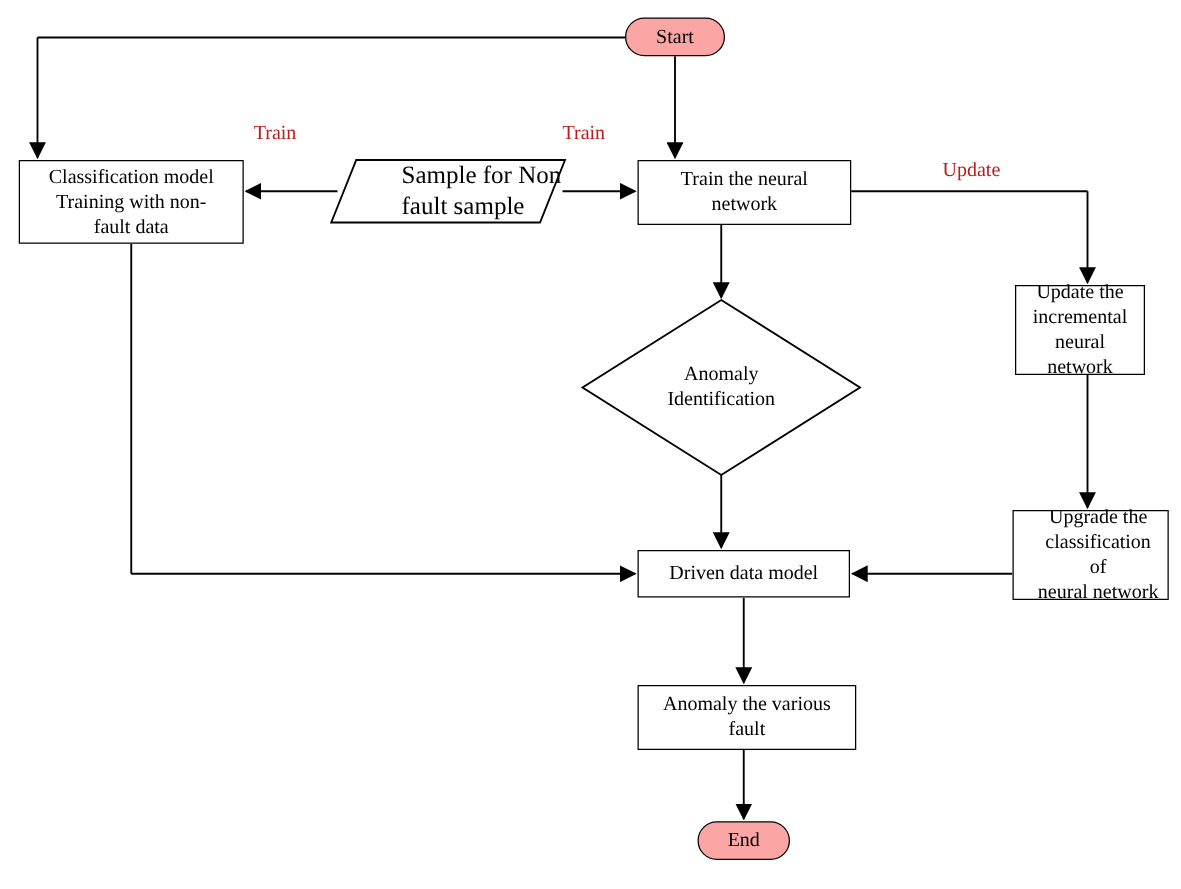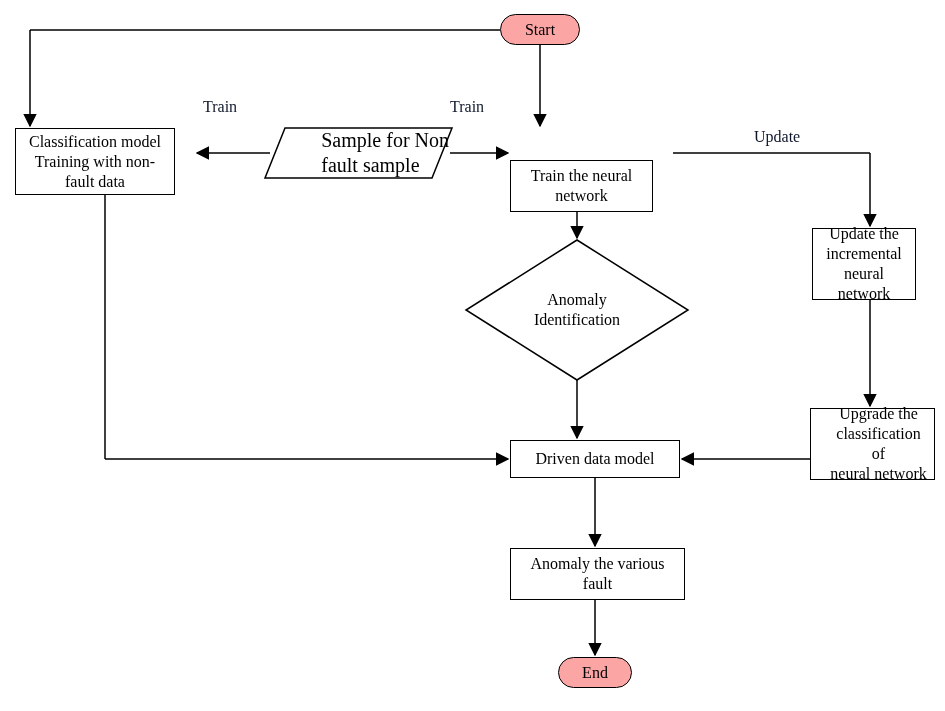--- a/index.html
+++ b/index.html
@@ -27,21 +27,21 @@
     }
     .terminal {
       border: 1.5px solid #000;
       border-radius: 18px;
       background: #fca5a5;
       padding: 4px 6px;
     }
     .edge-label {
       position: absolute;
       font-size: 16px;
-      color: #0f172a;
+      color: #b91c1c;
       background: transparent;
     }
     svg.overlay {
       position: absolute;
       left: 0; top: 0;
       width: 945px; height: 711px;
       pointer-events: none;
     }
     .para {
       position: absolute;
@@ -104,32 +104,32 @@
 
   <line x1="595" y1="478" x2="595" y2="546" stroke="#000" stroke-width="1.5" marker-end="url(#ah)"></line>
 
   <line x1="595" y1="600" x2="595" y2="655" stroke="#000" stroke-width="1.5" marker-end="url(#ah)"></line>
 </svg>
 
 <div class="node terminal" style="left:500px; top:14px; width:80px; height:31px;">
   <span>Start</span>
 </div>
 
-<div class="node rect" style="left:15px; top:128px; width:160px; height:67px;">
+<div class="node rect" style="left:15px; top:128px; width:180px; height:67px;">
   <span style="white-space:pre-line">Classification model
 Training with non-
 fault data</span>
 </div>
 
 <div class="para" style="left:265px; top:128px; width:187px; height:50px;">
   <span style="white-space:pre-line; position:relative; left:-3px;">Sample for Non
 fault sample</span>
 </div>
 
-<div class="node rect" style="left:510px; top:128px; width:143px; height:52px;margin-top:32px;">
+<div class="node rect" style="left:510px; top:128px; width:171px; height:52px;">
   <span style="white-space:pre-line">Train the neural
 network</span>
 </div>
 
 <div class="node" style="left:466px; top:240px; width:222px; height:140px;">
   <span style="white-space:pre-line">Anomaly
 Identification</span>
 </div>
 
 <div class="node rect" style="left:812px; top:228px; width:104px; height:72px;">

